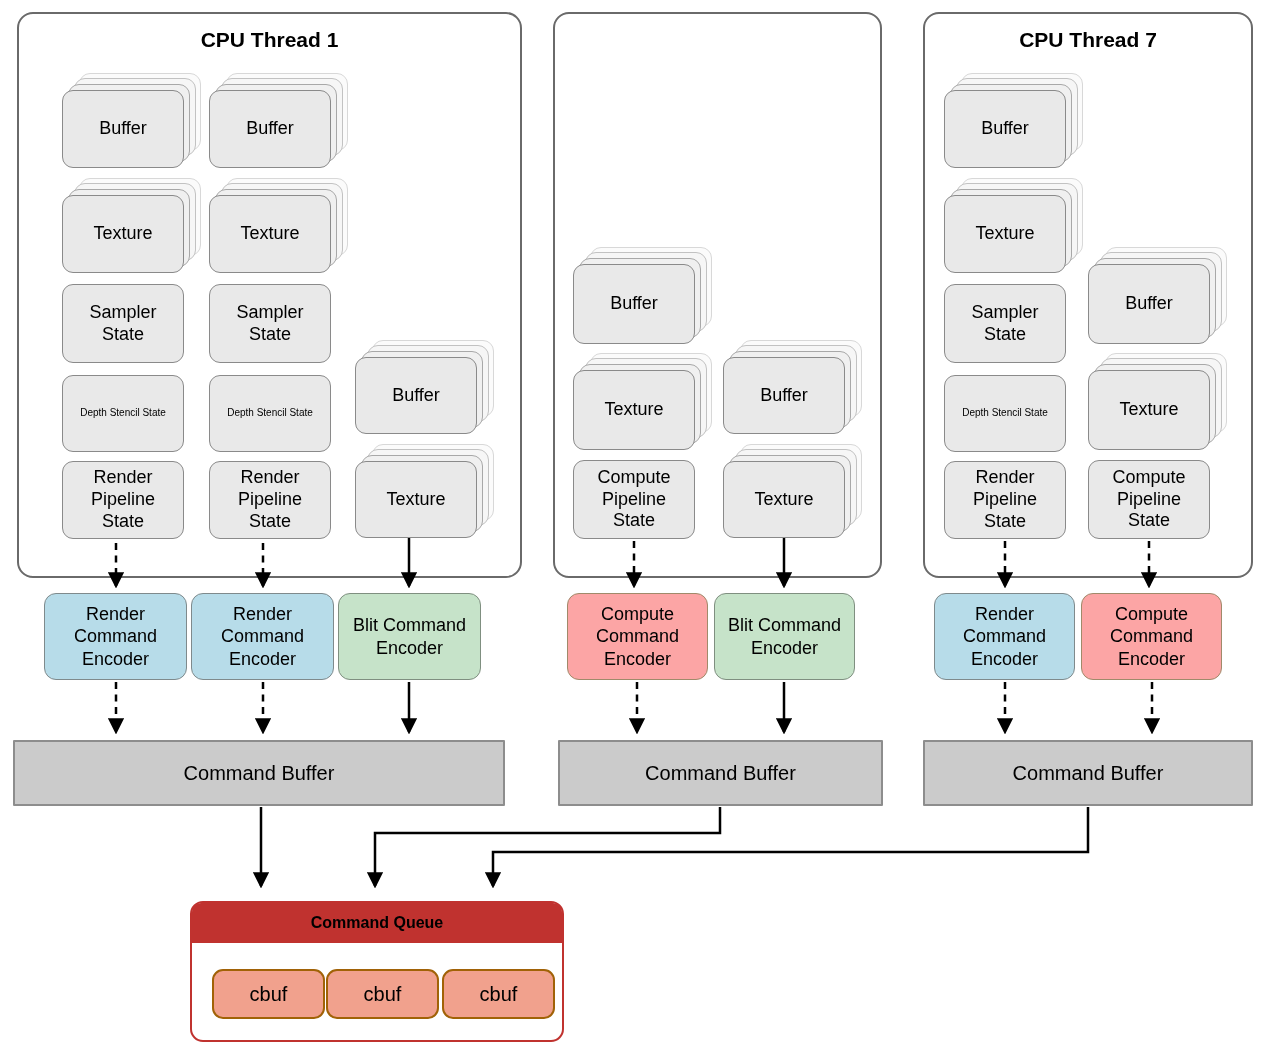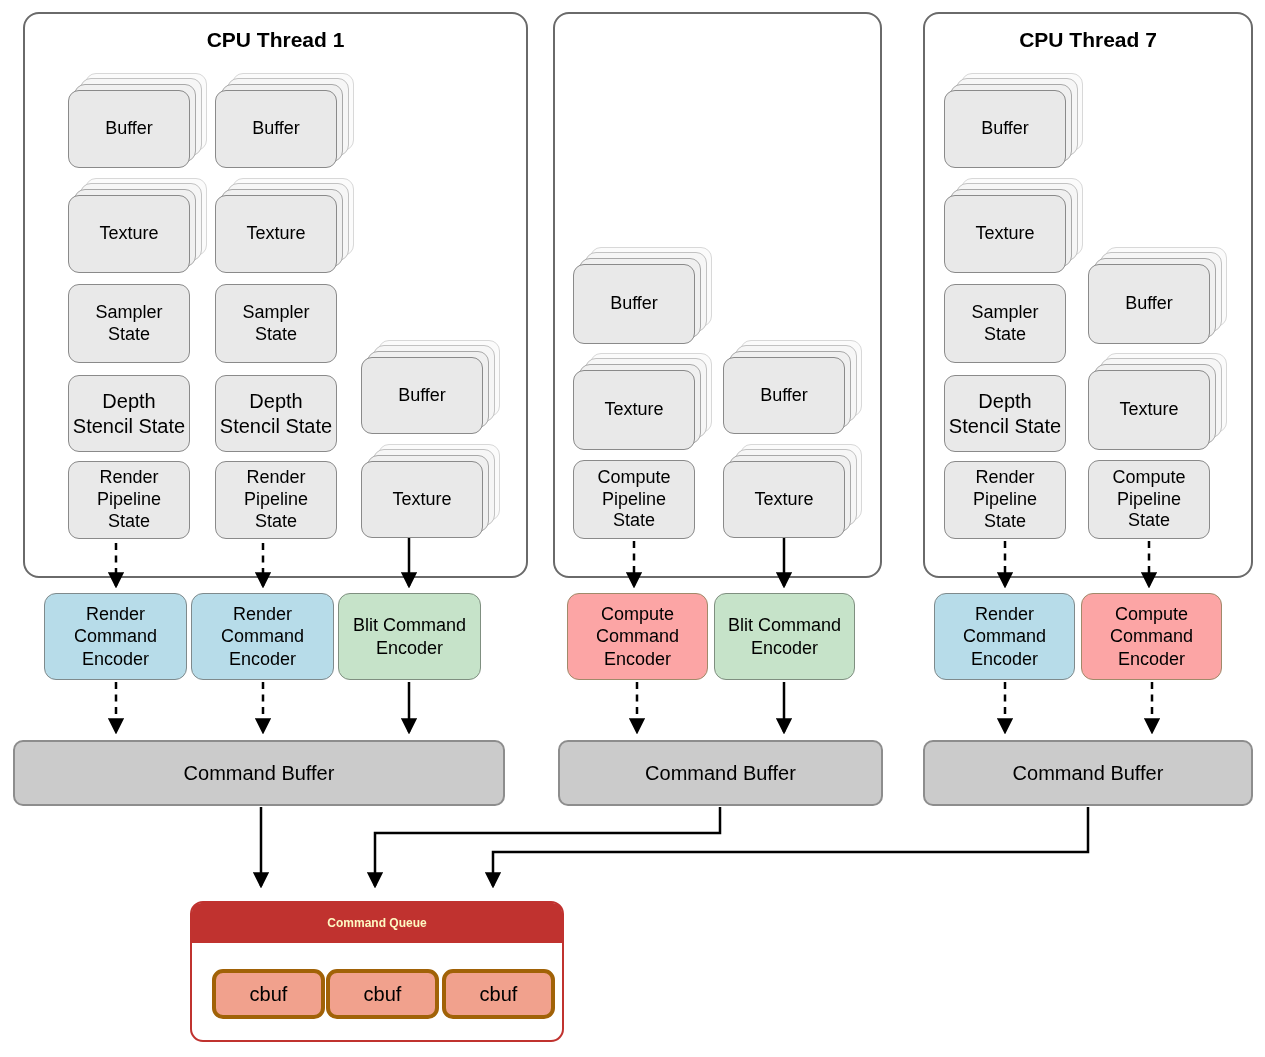--- a/index.html
+++ b/index.html
@@ -9,37 +9,37 @@
     font-family:"Liberation Sans", sans-serif;
     color:#000;
     overflow:hidden;
   }
   
   .thread{
     position:absolute;top:12px;height:566px;
     background:#fff;border:2px solid #6a6a6a;border-radius:16px;
     box-sizing:border-box;
   }
-  #thread1{left:23px;width:505px;}
+  #thread1{left:17px;width:505px;}
   #thread2{left:553px;width:329px;}
   #thread3{left:923px;width:330px;}
   .ttl{
     position:absolute;top:14px;left:0;right:0;
     text-align:center;font-weight:bold;font-size:21px;
   }
   
   .res{position:absolute;width:122px;}
   .res .face{
     position:absolute;inset:0;
     background:#e9e9e9;border:1.5px solid #8a8a8a;border-radius:11px;
     display:flex;align-items:center;justify-content:center;
     text-align:center;font-size:18px;line-height:1.22;
     padding:2px 9px;box-sizing:border-box;
   }
-  .res.sm .face{font-size:20px;padding:2px 3px;}
+  .res.sm .face{font-size:10px;padding:2px 3px;}
   .layer{
     position:absolute;inset:0;
     border:1.5px solid #a8a8a8;border-radius:11px;background:#f0f0f0;
   }
   .f1{transform:translate(6px,-6px);}
   .f2{transform:translate(12px,-12px);border-color:#c2c2c2;background:#f6f6f6;}
   .f3{transform:translate(17px,-17px);border-color:#d8d8d8;background:#fbfbfb;}
   
   .enc{
     position:absolute;top:593px;height:87px;width:143px;
@@ -47,38 +47,38 @@
     display:flex;align-items:center;justify-content:center;
     text-align:center;font-size:18px;line-height:1.24;
     padding:0 8px;box-sizing:border-box;
   }
   .enc.render{background:#b7dce9;}
   .enc.blit{background:#c6e3c9;border-color:#7f8f80;}
   .enc.compute{background:#fca5a5;border-color:#a08a6a;}
   
   .cb{
     position:absolute;top:740px;height:66px;
-    background:#cbcbcb;border:2px solid #8d8d8d;border-radius:10px;
+    background:#cbcbcb;border:2px solid #8d8d8d;border-radius:1px;
     display:flex;align-items:center;justify-content:center;
     font-size:20px;box-sizing:border-box;
   }
   
   .queue{
     position:absolute;left:190px;top:901px;width:374px;height:141px;
     background:#fff;border:2.5px solid #c0322f;border-radius:13px;
     box-sizing:border-box;
   }
   .qh{
     height:40px;background:#c0322f;border-radius:9px 9px 0 0;
-    color:#fef9c3;font-weight:bold;font-size:12px;
+    color:#000000;font-weight:bold;font-size:16px;
     display:flex;align-items:center;justify-content:center;
   }
   .cbuf{
     position:absolute;top:66px;width:113px;height:50px;
-    background:#f1a18d;border:4px solid #a16207;border-radius:11px;
+    background:#f1a18d;border:2px solid #a16207;border-radius:11px;
     display:flex;align-items:center;justify-content:center;
     font-size:20px;box-sizing:border-box;
   }
   
   #arrows{position:absolute;left:0;top:0;width:1265px;height:1057px;pointer-events:none;}
   #arrows line,#arrows polyline{stroke:#000;stroke-width:2.5;fill:none;}
   #arrows .dash{stroke-dasharray:7 5.5;}
 </style>
 </head>
 <body>

